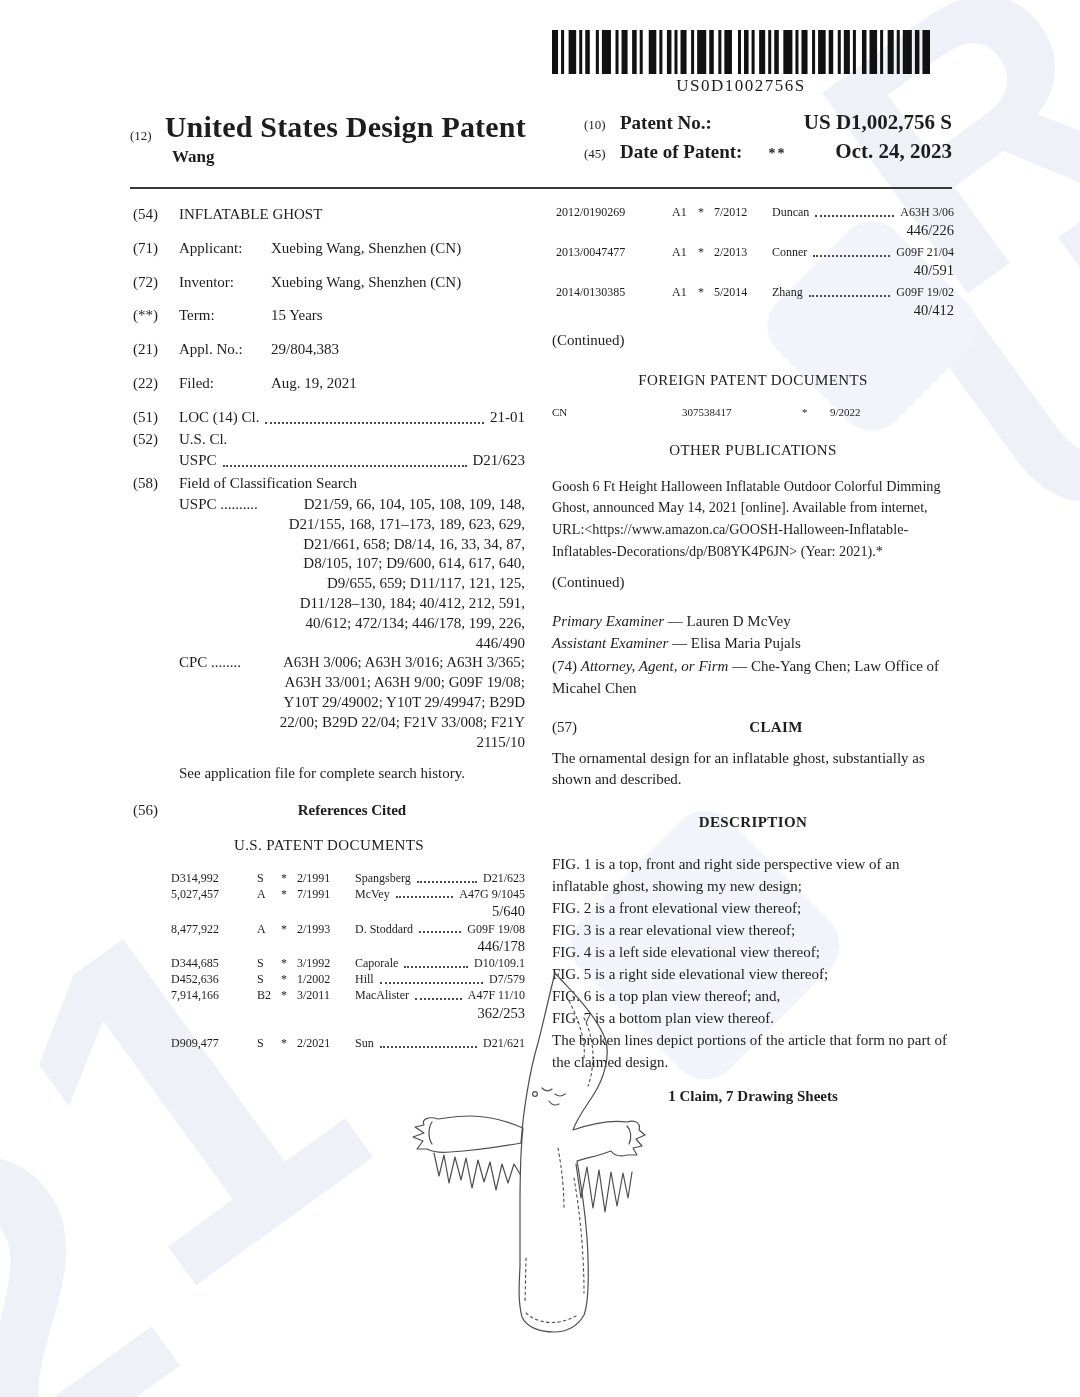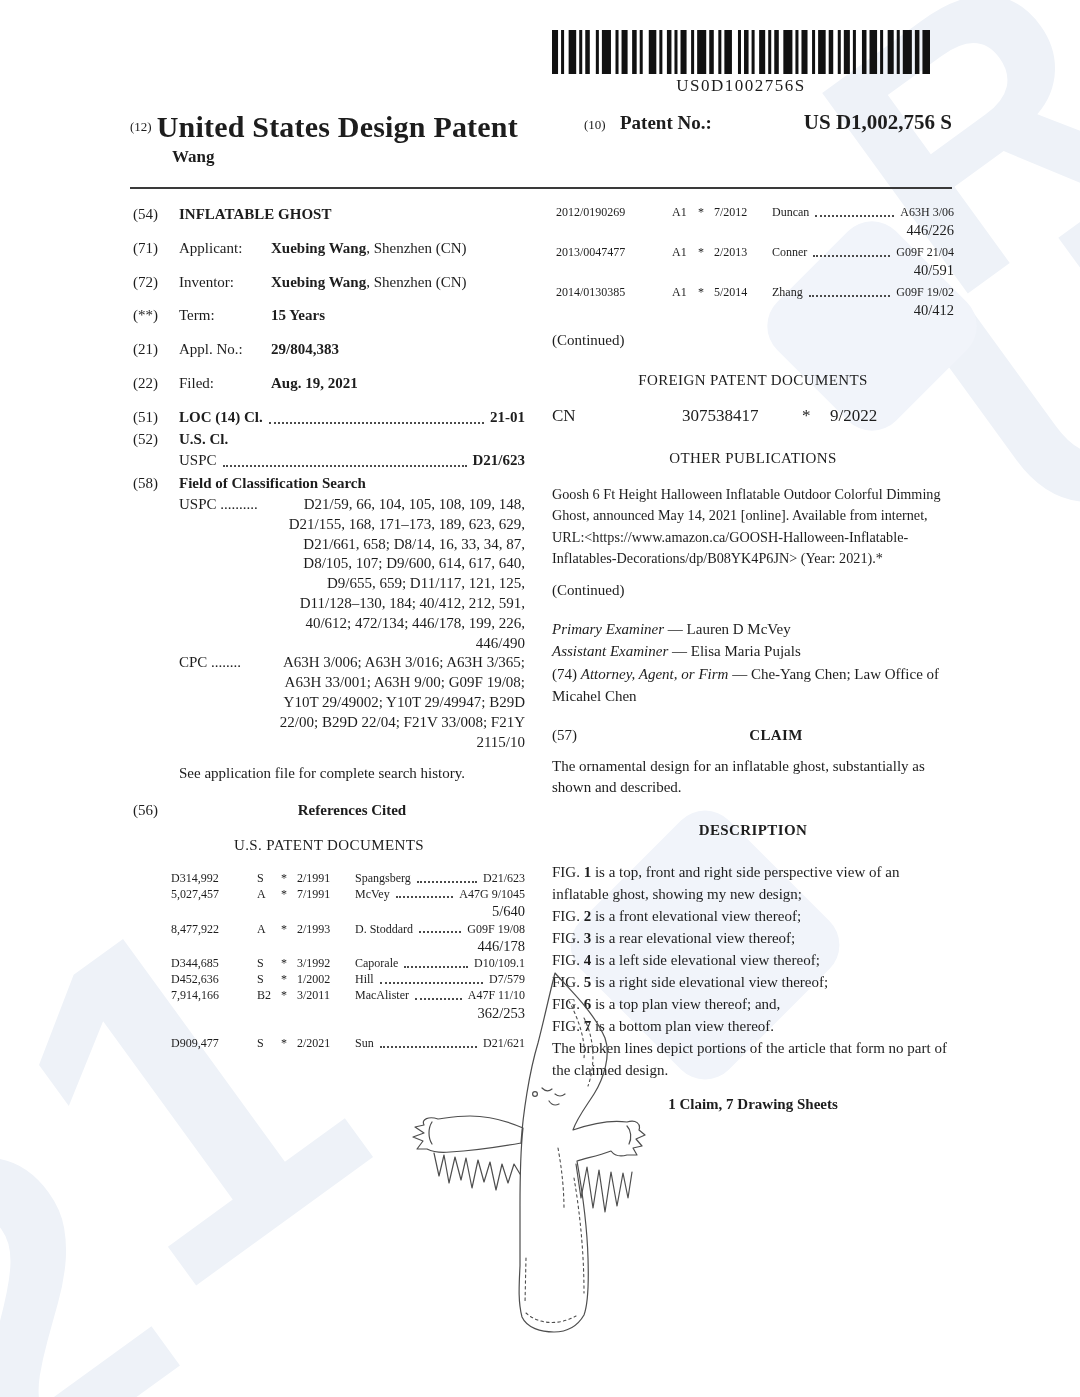--- a/index.html
+++ b/index.html
@@ -9,37 +9,37 @@
   .wm{position:absolute;z-index:0;pointer-events:none}
   .wm-letter{font-family:"Liberation Sans",sans-serif;font-weight:700;color:#eef2f8;line-height:1}
   .wm-diamond{background:#f1f4fa;border-radius:34px}
   
   .content{position:absolute;inset:0;z-index:1}
   .barcode-block{position:absolute;left:552px;top:30px;width:378px;text-align:center}
   .barcode{width:378px;height:44px;display:block}
   .barcode-label{font-size:17px;letter-spacing:1.5px;margin-top:2px}
   .header{position:absolute;left:130px;top:110px;width:822px;display:flex;justify-content:space-between}
   .code-sm{font-size:13px;white-space:nowrap}
-  .h-title-row{display:flex;align-items:center;gap:5px}
+  .h-title-row{display:flex;align-items:flex-end;gap:13px}
   .h-title{font-size:30px;margin:0;font-weight:700;letter-spacing:.2px;white-space:nowrap}
   .h-name{font-size:17px;font-weight:700;margin:3px 0 0 42px}
   .h-right{width:368px}
   .h-row{display:flex;align-items:baseline;margin-bottom:4px}
   .h-row .code-sm{width:36px}
   .h-label{font-size:19px;font-weight:700;white-space:nowrap}
   .h-val{font-size:21px;font-weight:700;margin-left:auto;white-space:nowrap}
   .h-note{font-size:14px;font-weight:700;letter-spacing:2px;margin-left:26px}
   .rule{position:absolute;left:130px;top:187px;width:822px;border-top:2px solid #3a3a3a}
   .col{position:absolute;top:205px;font-size:15px;line-height:1.32}
   .col-left{left:133px;width:392px}
   .col-right{left:552px;width:402px}
   .b-row{display:flex;margin-bottom:14px}
   .b-row .code{width:46px;flex:none}
   .b-label{width:92px;flex:none}
-  .bold{font-weight:700}
+  .bold{font-weight:400}
   .cls-row{display:flex;align-items:baseline;margin-bottom:2px}
   .cls-row .code{width:46px;flex:none}
   .leader{flex:1;border-bottom:2px dotted #4a4a4a;margin:0 6px 4px;align-self:flex-end;min-width:14px}
   .indent{padding-left:46px}
   .f-head{display:flex;margin-bottom:1px}
   .f-head .code{width:46px;flex:none}
   .f-block{position:relative;text-align:right;padding-left:46px}
   .f-prefix{position:absolute;left:46px;top:0;text-align:left}
   .f-note{padding-left:46px;margin-top:12px}
   .refs-head{display:flex;margin:17px 0 15px}
@@ -52,21 +52,21 @@
   .cit .c-star{width:16px;flex:none}
   .cit .c-date{width:58px;flex:none}
   .cit .c-name{white-space:nowrap}
   .cit .c-cls{white-space:nowrap}
   .cit-cont{text-align:right;font-size:14.5px}
   .cit.app{padding-left:4px}
   .cit.app .c-num{width:116px}
   .cit.app .c-kind{width:26px}
   .center-note{text-align:left;margin:11px 0 10px}
   .sec-heading{text-align:center;margin:20px 0 15px;letter-spacing:.4px}
-  .foreign-row{display:flex;font-size:17px}
+  .foreign-row{display:flex;font-size:11px}
   .fr-country{width:130px;flex:none}
   .fr-num{width:120px;flex:none}
   .fr-star{width:28px;flex:none}
   .pubs{font-size:14.2px;line-height:1.52}
   .exam{margin-top:17px;line-height:1.5}
   .it{font-style:italic}
   .claim-head{display:flex;margin:18px 0 10px}
   .claim-head .code{width:46px;flex:none}
   .claim-head .ch-title{flex:1;text-align:center;font-weight:700;letter-spacing:.4px}
   .claim-text{line-height:1.45}
@@ -103,20 +103,26 @@
           <h1 class="h-title">United States Design Patent</h1>
         </div>
         <div class="h-name">Wang</div>
       </div>
       <div class="h-right">
         <div class="h-row">
           <span class="code-sm">(10)</span>
           <span class="h-label">Patent No.:</span>
           <span class="h-val">US D1,002,756 S</span>
         </div>
+        <div class="h-row">
+          <span class="code-sm">(45)</span>
+          <span class="h-label">Date of Patent:</span>
+          <span class="h-note">**</span>
+          <span class="h-val">Oct. 24, 2023</span>
+        </div>
       </div>
     </header>
     <div class="rule"></div>
 
     <section class="col col-left">
 
       <div class="b-row">
         <span class="code">(54)</span>
         <span class="bold">INFLATABLE GHOST</span>
       </div>

